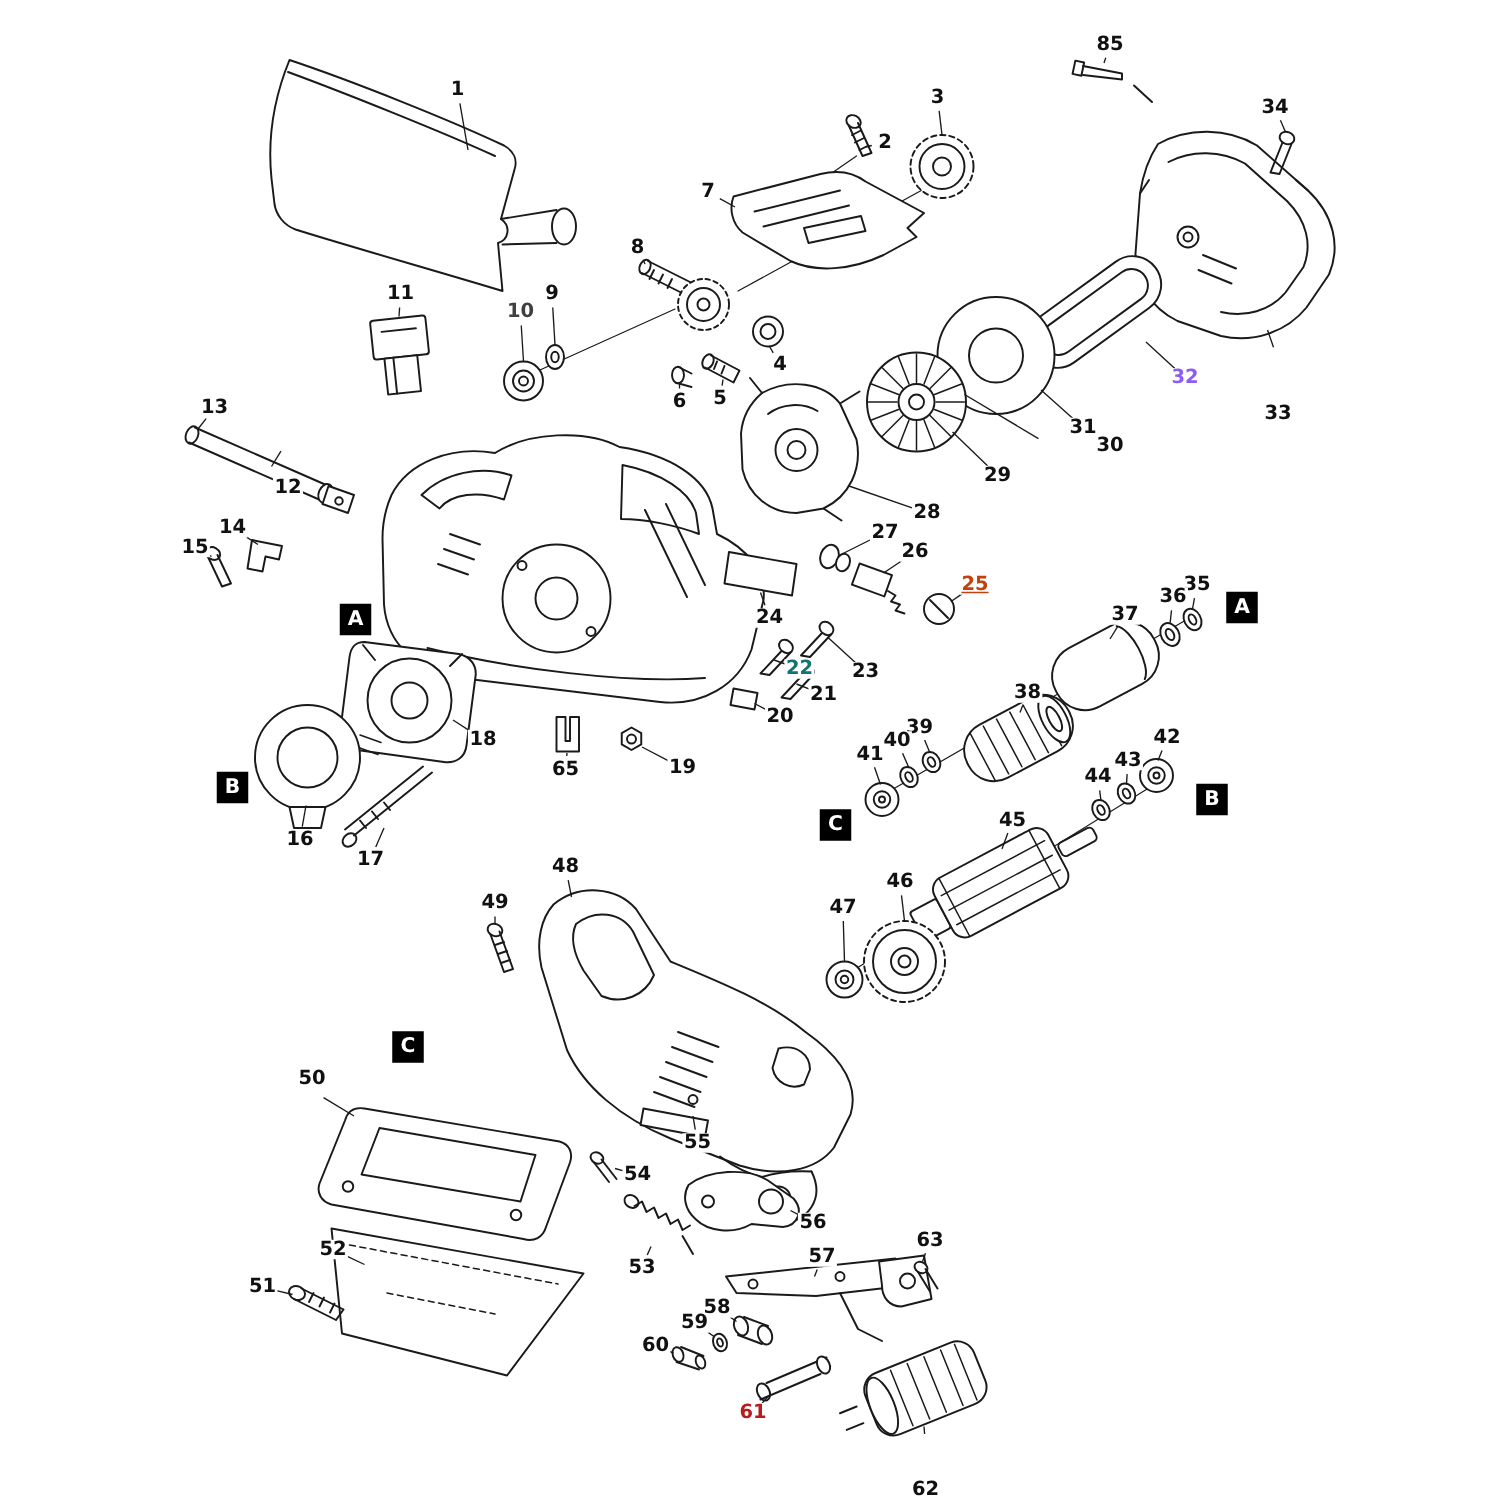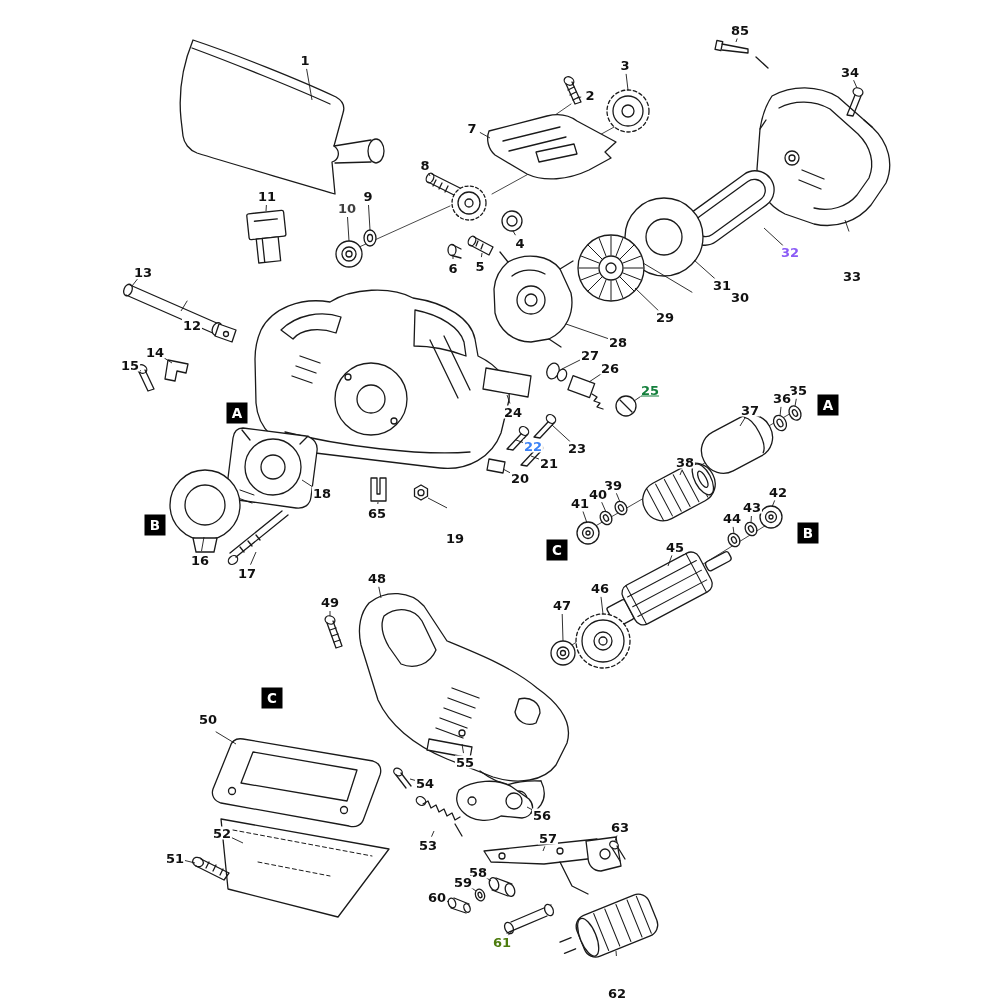--- a/index.html
+++ b/index.html
@@ -476,27 +476,27 @@
       <div class="part-label" style="left: 368px; top: 196px; color: rgb(17, 17, 17);">9</div>
       <div class="part-label" style="left: 347px; top: 208px; color: #404040;">10</div>
       <div class="part-label" style="left: 267px; top: 196px; color: rgb(17, 17, 17);">11</div>
       <div class="part-label" style="left: 192px; top: 293px; color: rgb(17, 17, 17); margin-top: 32px;">12</div>
       <div class="part-label" style="left: 143px; top: 272px; color: rgb(17, 17, 17);">13</div>
       <div class="part-label" style="left: 155px; top: 352px; color: rgb(17, 17, 17);">14</div>
       <div class="part-label" style="left: 130px; top: 365px; color: rgb(17, 17, 17);">15</div>
       <div class="part-label" style="left: 200px; top: 560px; color: rgb(17, 17, 17);">16</div>
       <div class="part-label" style="left: 247px; top: 573px; color: rgb(17, 17, 17);">17</div>
       <div class="part-label" style="left: 322px; top: 493px; color: rgb(17, 17, 17);">18</div>
-      <div class="part-label" style="left: 455px; top: 512px; color: rgb(17, 17, 17); margin-top: 26px;">19</div>
+      <div class="part-label" style="left: 455px; top: 512px; color: rgb(17, 17, 17);">19</div>
       <div class="part-label" style="left: 520px; top: 478px; color: rgb(17, 17, 17);">20</div>
       <div class="part-label" style="left: 549px; top: 463px; color: rgb(17, 17, 17);">21</div>
-      <div class="part-label" style="left: 533px; top: 446px; color: #3b82f6; text-align: center;">22</div>
+      <div class="part-label" style="left: 533px; top: 446px; color: #0f766e; text-align: center;">22</div>
       <div class="part-label" style="left: 577px; top: 448px; color: rgb(17, 17, 17);">23</div>
       <div class="part-label" style="left: 513px; top: 412px; color: rgb(17, 17, 17);">24</div>
-      <div class="part-label" style="left: 650px; top: 390px; color: #15803d; text-decoration: underline;">25</div>
+      <div class="part-label" style="left: 650px; top: 390px; color: #c2410c; text-decoration: underline;">25</div>
       <div class="part-label" style="left: 610px; top: 368px; color: rgb(17, 17, 17);">26</div>
       <div class="part-label" style="left: 590px; top: 355px; color: rgb(17, 17, 17);">27</div>
       <div class="part-label" style="left: 618px; top: 342px; color: rgb(17, 17, 17);">28</div>
       <div class="part-label" style="left: 665px; top: 317px; color: rgb(17, 17, 17);">29</div>
       <div class="part-label" style="left: 700px; top: 297px; color: rgb(17, 17, 17); margin-left: 40px;">30</div>
       <div class="part-label" style="left: 722px; top: 285px; color: rgb(17, 17, 17);">31</div>
       <div class="part-label" style="left: 790px; top: 252px; color: #8b5cf6;">32</div>
       <div class="part-label" style="left: 852px; top: 240px; color: rgb(17, 17, 17); margin-top: 36px;">33</div>
       <div class="part-label" style="left: 850px; top: 72px; color: rgb(17, 17, 17);">34</div>
       <div class="part-label" style="left: 798px; top: 390px; color: rgb(17, 17, 17);">35</div>
@@ -518,21 +518,21 @@
       <div class="part-label" style="left: 175px; top: 858px; color: rgb(17, 17, 17);">51</div>
       <div class="part-label" style="left: 222px; top: 833px; color: rgb(17, 17, 17);">52</div>
       <div class="part-label" style="left: 428px; top: 845px; color: rgb(17, 17, 17);">53</div>
       <div class="part-label" style="left: 425px; top: 783px; color: rgb(17, 17, 17);">54</div>
       <div class="part-label" style="left: 465px; top: 762px; color: rgb(17, 17, 17);">55</div>
       <div class="part-label" style="left: 542px; top: 815px; color: rgb(17, 17, 17);">56</div>
       <div class="part-label" style="left: 548px; top: 838px; color: rgb(17, 17, 17);">57</div>
       <div class="part-label" style="left: 478px; top: 872px; color: rgb(17, 17, 17);">58</div>
       <div class="part-label" style="left: 463px; top: 882px; color: rgb(17, 17, 17);">59</div>
       <div class="part-label" style="left: 437px; top: 897px; color: rgb(17, 17, 17);">60</div>
-      <div class="part-label" style="left: 502px; top: 942px; color: #4d7c0f;">61</div>
+      <div class="part-label" style="left: 502px; top: 942px; color: #b91c1c;">61</div>
       <div class="part-label" style="left: 617px; top: 965px; color: rgb(17, 17, 17); margin-top: 28px;">62</div>
       <div class="part-label" style="left: 620px; top: 827px; color: rgb(17, 17, 17);">63</div>
       <div class="part-label" style="left: 377px; top: 513px; color: rgb(17, 17, 17);">65</div>
       <div class="part-label" style="left: 740px; top: 30px; color: rgb(17, 17, 17);">85</div>
       <div class="section-marker" style="left: 237px; top: 413px; background: rgb(0, 0, 0); color: rgb(255, 255, 255);">A</div>
       <div class="section-marker" style="left: 828px; top: 405px; background: rgb(0, 0, 0); color: rgb(255, 255, 255);">A</div>
       <div class="section-marker" style="left: 155px; top: 525px; background: rgb(0, 0, 0); color: rgb(255, 255, 255);">B</div>
       <div class="section-marker" style="left: 808px; top: 533px; background: rgb(0, 0, 0); color: rgb(255, 255, 255);">B</div>
       <div class="section-marker" style="left: 557px; top: 550px; background: rgb(0, 0, 0); color: rgb(255, 255, 255);">C</div>
       <div class="section-marker" style="left: 272px; top: 698px; background: rgb(0, 0, 0); color: rgb(255, 255, 255);">C</div>

